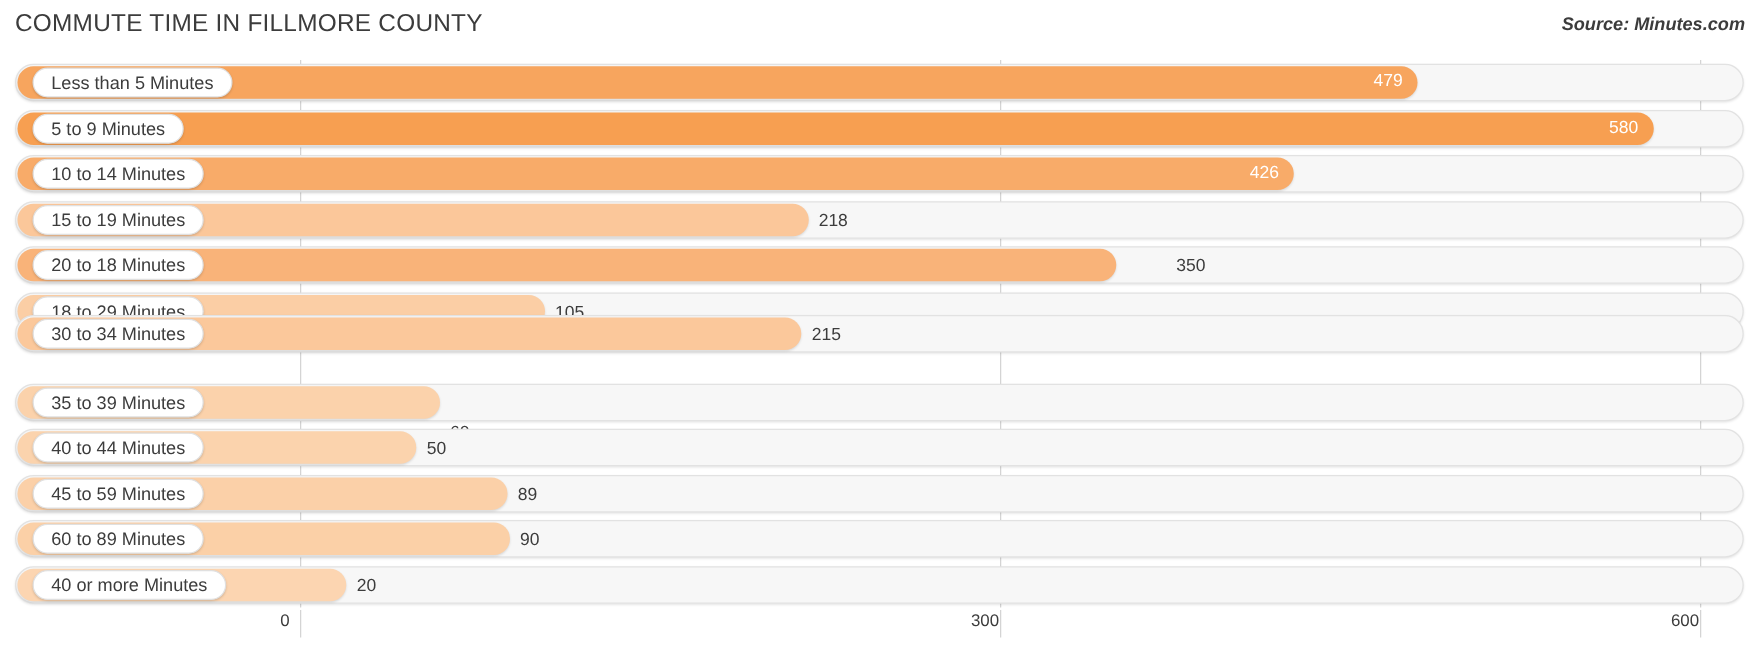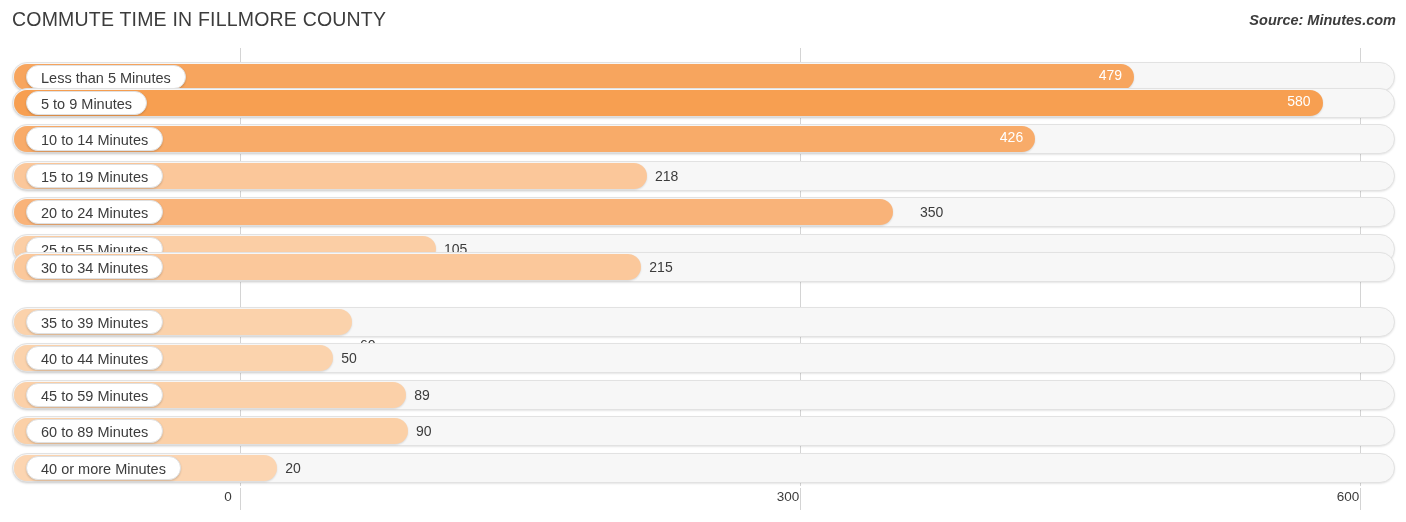--- a/index.html
+++ b/index.html
@@ -154,21 +154,21 @@
 <div id="chart-title">COMMUTE TIME IN FILLMORE COUNTY</div>
 <div id="chart-source">Source: Minutes.com</div>
 
 <div id="plot-area">
   <div id="gridlines">
       <div class="gridline" style="left: 240px;"></div>
       <div class="gridline" style="left: 800px;"></div>
       <div class="gridline" style="left: 1360px;"></div>
     </div>
   <div id="bars-container">
-      <div class="bar-row" style="top: 14px;">
+      <div class="bar-row" style="top: 3px;">
         <div class="bar-track"></div>
         <div class="bar-fill" style="width: 1120.13px; background: rgb(247, 165, 94);"></div>
         <div class="bar-label">Less than 5 Minutes</div>
         <div class="bar-value-in" style="left: 1074.13px; width: 36px; text-align: right;">479</div>
       </div>
       <div class="bar-row" style="top: 39.5px;">
         <div class="bar-track"></div>
         <div class="bar-fill" style="width: 1308.67px; background: rgb(247, 159, 81);"></div>
         <div class="bar-label">5 to 9 Minutes</div>
         <div class="bar-value-in" style="left: 1262.67px; width: 36px; text-align: right;">580</div>
@@ -181,27 +181,27 @@
       </div>
       <div class="bar-row" style="top: 112.5px;">
         <div class="bar-track"></div>
         <div class="bar-fill" style="width: 632.933px; background: rgb(251, 199, 154);"></div>
         <div class="bar-label">15 to 19 Minutes</div>
         <div class="bar-value-out" style="left: 642.933px;">218</div>
       </div>
       <div class="bar-row" style="top: 149px;">
         <div class="bar-track"></div>
         <div class="bar-fill" style="width: 879.333px; background: rgb(249, 179, 121);"></div>
-        <div class="bar-label">20 to 24 Minutes</div>
-        <div class="bar-value-out" style="left: 908px; text-align: right;">350</div>
+        <div class="bar-label">20 to 18 Minutes</div>
+        <div class="bar-value-out" style="left: 929px; text-align: right;">350</div>
       </div>
       <div class="bar-row" style="top: 185.5px;">
         <div class="bar-track"></div>
         <div class="bar-fill" style="width: 422px; background: rgb(251, 206, 165);"></div>
-        <div class="bar-label">25 to 55 Minutes</div>
+        <div class="bar-label">18 to 29 Minutes</div>
         <div class="bar-value-out" style="left: 432px;">105</div>
       </div>
       <div class="bar-row" style="top: 204px;">
         <div class="bar-track"></div>
         <div class="bar-fill" style="width: 627.333px; background: rgb(251, 200, 155);"></div>
         <div class="bar-label">30 to 34 Minutes</div>
         <div class="bar-value-out" style="left: 637.333px;">215</div>
       </div>
       <div class="bar-row" style="top: 258.5px;">
         <div class="bar-track"></div>

